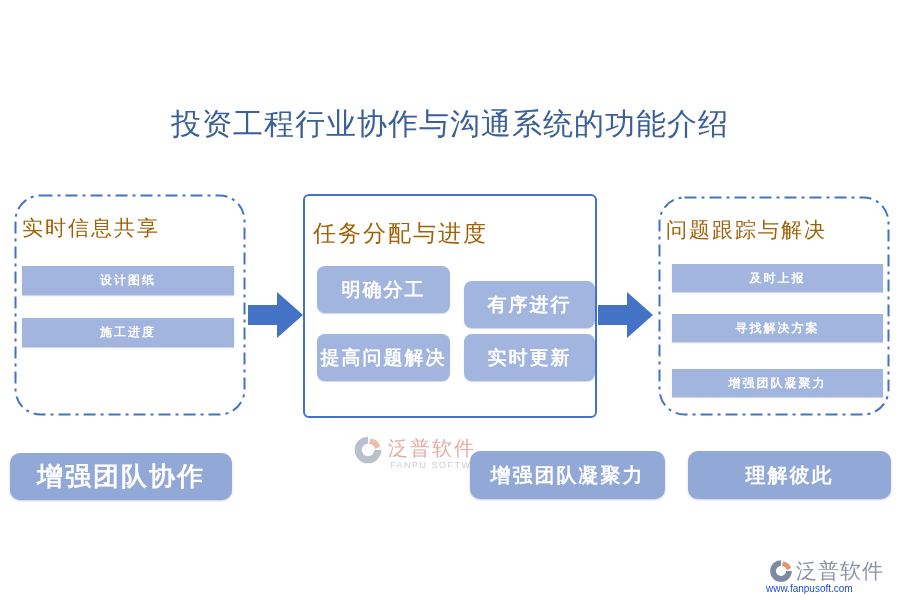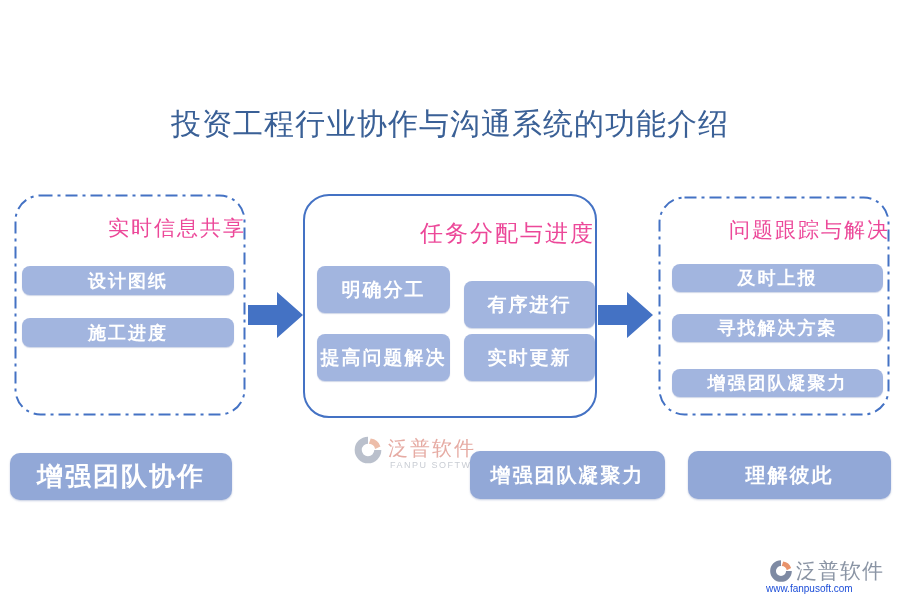--- a/index.html
+++ b/index.html
@@ -8,33 +8,33 @@
     font-family:"Liberation Sans",sans-serif;overflow:hidden;
   }
   .title{
     position:absolute;left:0;right:0;top:96px;margin:0;
     text-align:center;font-family:"Liberation Serif",serif;font-weight:400;
     font-size:30px;letter-spacing:1px;color:#3A6096;
   }
   
   .panel{position:absolute;box-sizing:border-box;}
   .p-left{left:14px;top:186px;width:232px;height:222px;}
-  .p-mid{left:303px;top:186px;width:294px;height:224px;border:2px solid #4472C4;border-radius:26px;}
+  .p-mid{left:303px;top:186px;width:294px;height:224px;border:2px solid #4472C4;border-radius:6px;}
   .p-right{left:658px;top:188px;width:232px;height:220px;}
   .dash-border{position:absolute;left:0;top:0;pointer-events:none;}
   .panel-heading{
-    position:absolute;left:0;right:0;top:20px;text-align:right;
-    font-family:"Liberation Serif",serif;color:#ec4899;font-size:21px;letter-spacing:2px;
+    position:absolute;left:0;right:0;top:20px;text-align:left;
+    font-family:"Liberation Serif",serif;color:#a16207;font-size:21px;letter-spacing:2px;padding-left:8px;
   }
   .p-mid .panel-heading{top:22px;font-size:23px;}
   
   .pill{
     position:absolute;display:flex;align-items:center;justify-content:center;
-    background:#A2B5DF;color:#ffffff;font-weight:bold;border-radius:8px;
-    font-family:"Liberation Serif",serif;font-size:18px;letter-spacing:2px;
+    background:#A2B5DF;color:#ffffff;font-weight:bold;border-radius:0;
+    font-family:"Liberation Serif",serif;font-size:12px;letter-spacing:2px;
     box-shadow:0 1px 1px rgba(120,140,190,.35);
   }
   .p-left .pill{left:8px;width:212px;height:29px;}
   .pl-1{top:72px;} .pl-2{top:124px;} .pl-3{top:174px;}
   .p-right .pill{left:14px;width:211px;height:28px;}
   .pr-1{top:68px;} .pr-2{top:118px;} .pr-3{top:173px;}
   .p-mid .pill{height:47px;border-radius:8px;font-size:19px;}
   .pm-1{left:12px;top:70px;width:133px;}
   .pm-2{left:159px;top:85px;width:131px;}
   .pm-3{left:12px;top:138px;width:133px;}

